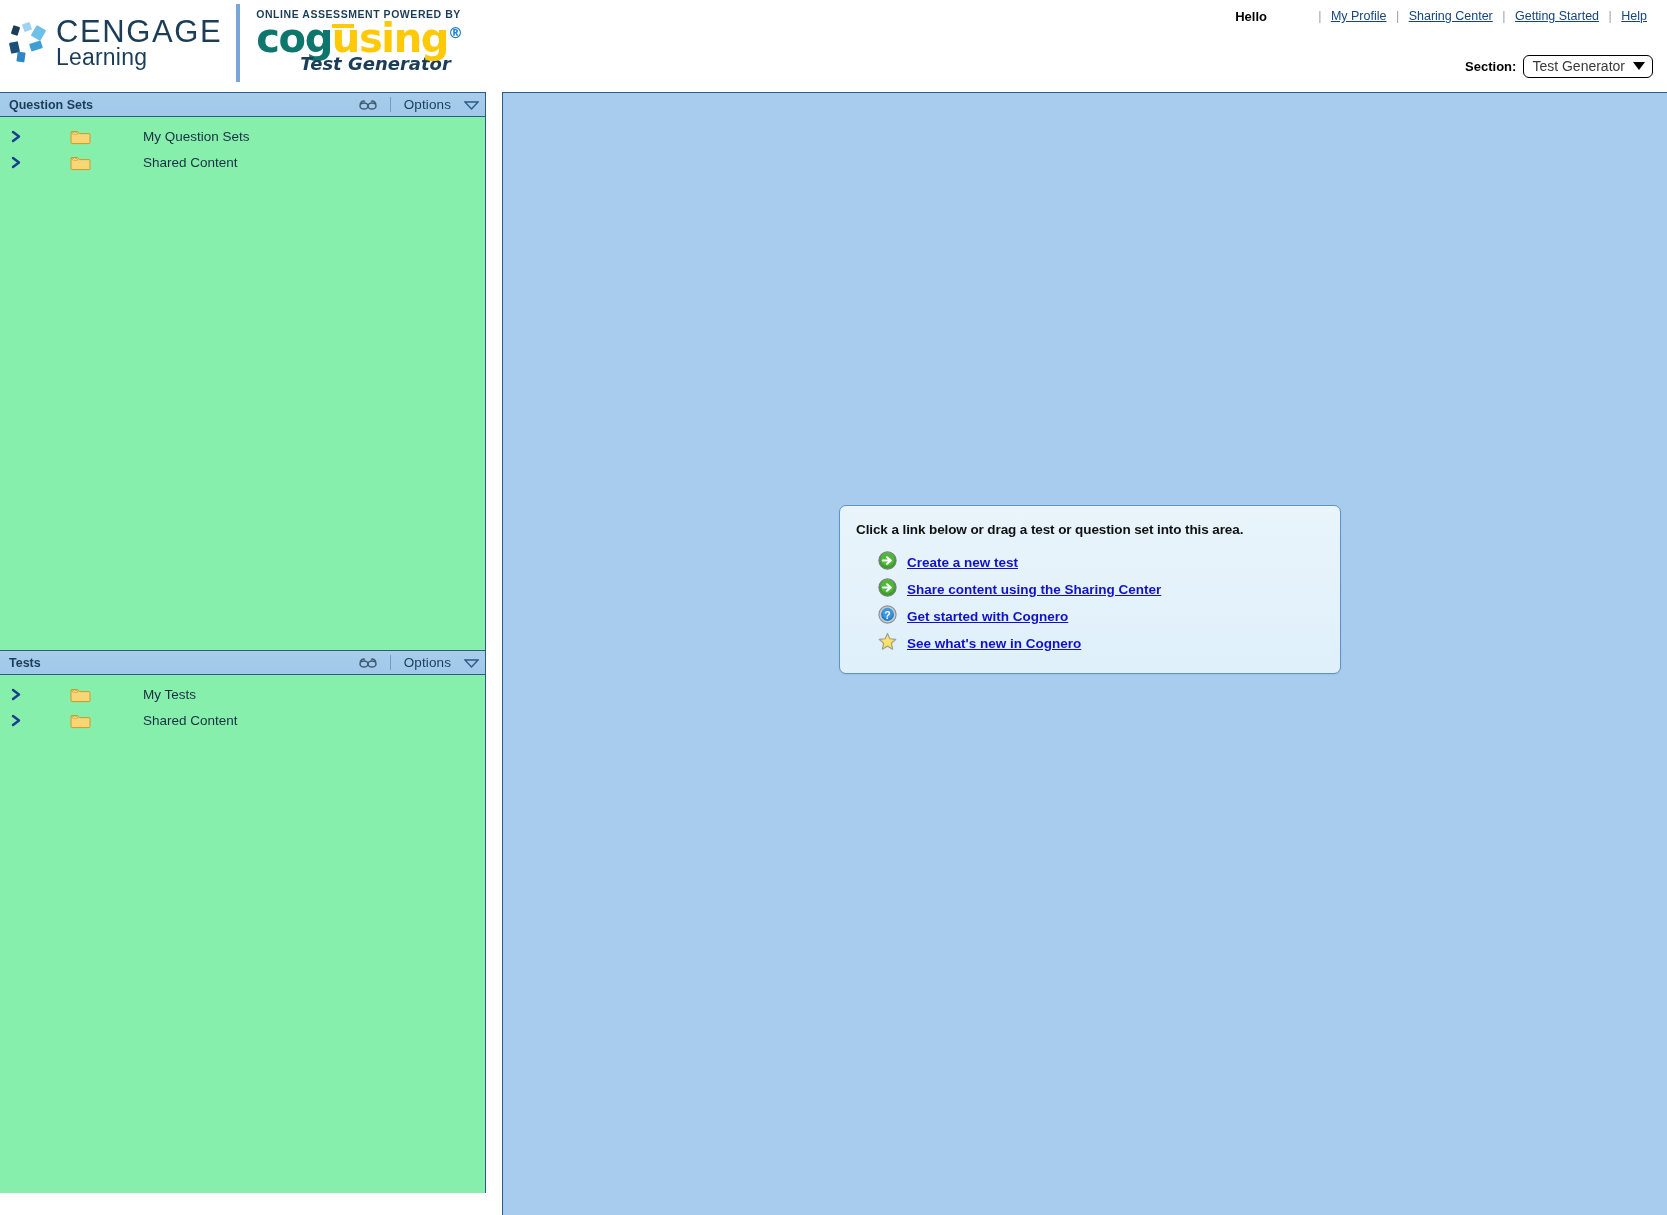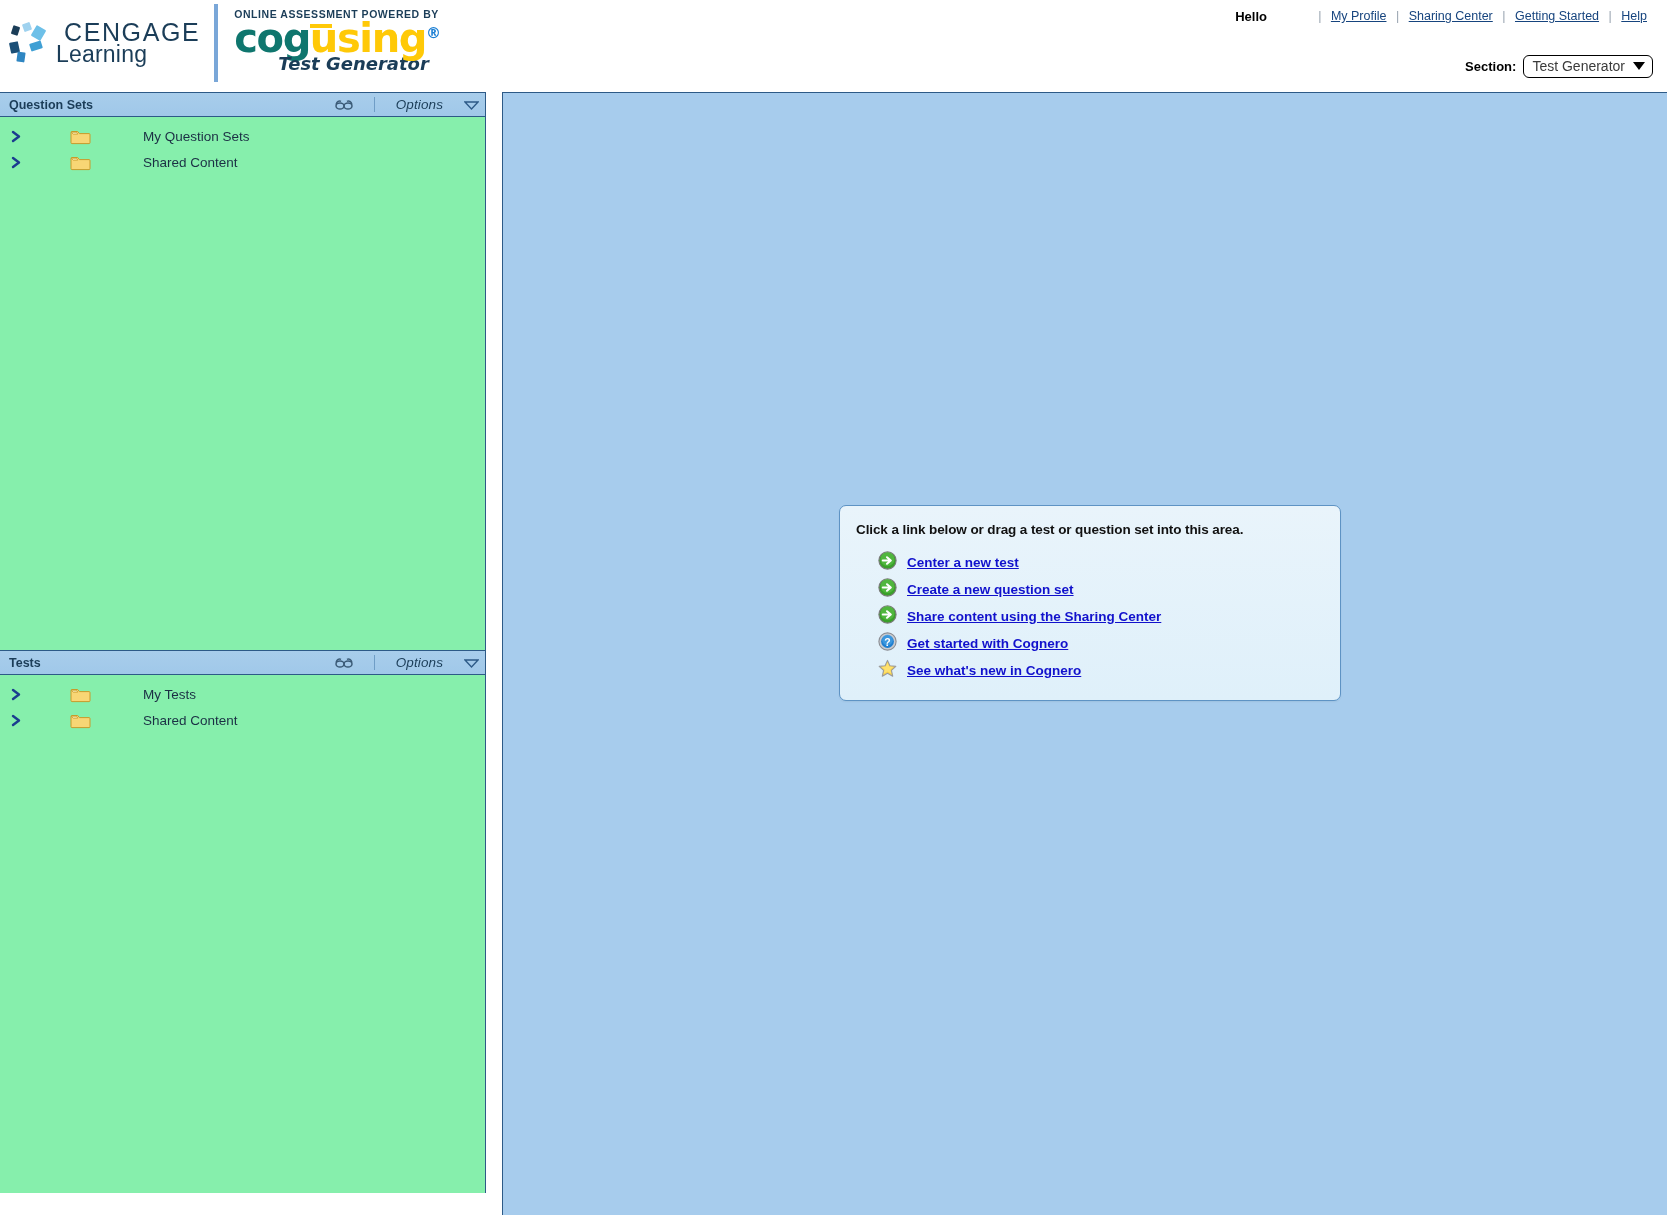--- a/index.html
+++ b/index.html
@@ -38,25 +38,24 @@
   .cengage-mark i {
     position: absolute;
     display: block;
     border-radius: 1px;
   }
   .cengage-wordmark {
     line-height: 1.02;
     color: #1b3d58;
   }
   .cengage-wordmark .w1 {
-    font-size: 25px;
+    font-size: 31px;
     letter-spacing: 1.6px;
     font-weight: 400;
     display: block;
-    margin-left: 8px;
   }
   .cengage-wordmark .w2 {
     font-size: 23px;
     letter-spacing: .2px;
     font-weight: 400;
     display: block;
     margin-top: -2px;
   }
   #brand-divider {
     width: 4px;
@@ -188,22 +187,21 @@
   }
   .panel-title {
     font-size: 12.5px;
     font-weight: bold;
     color: #1b3d58;
     flex: 1;
   }
   .panel-tools {
     display: flex;
     align-items: center;
-    gap: 21px;
-    font-style: italic;
+    gap: 13px;
   }
   .glasses-icon { display: block; }
   .tool-sep {
     width: 1px; height: 15px;
     background: #6f9dc6;
   }
   .options-label {
     font-size: 13.5px;
     color: #1b3d58;
     letter-spacing: .1px;
@@ -448,33 +446,23 @@
       <div id="start-box-title">Click a link below or drag a test or question set into this area.</div>
 
       <div class="start-link-row">
         <span class="ico">
           <svg width="19" height="19" viewBox="0 0 19 19">
             <circle cx="9.5" cy="9.5" r="8.6" fill="#3aa02a" stroke="#7a7a7a" stroke-width="1.1"></circle>
             <circle cx="9.5" cy="8" r="7" fill="#63c94e" opacity=".55"></circle>
             <path d="M4.8 9.5 H11 M9 6.3 L12.8 9.5 L9 12.7" fill="none" stroke="#ffffff" stroke-width="2.1" stroke-linecap="round" stroke-linejoin="round"></path>
           </svg>
         </span>
-        <a href="#">Center a new test</a>
-      </div>
-
-      <div class="start-link-row">
-        <span class="ico">
-          <svg width="19" height="19" viewBox="0 0 19 19">
-            <circle cx="9.5" cy="9.5" r="8.6" fill="#3aa02a" stroke="#7a7a7a" stroke-width="1.1"></circle>
-            <circle cx="9.5" cy="8" r="7" fill="#63c94e" opacity=".55"></circle>
-            <path d="M4.8 9.5 H11 M9 6.3 L12.8 9.5 L9 12.7" fill="none" stroke="#ffffff" stroke-width="2.1" stroke-linecap="round" stroke-linejoin="round"></path>
-          </svg>
-        </span>
-        <a href="#">Create a new question set</a>
-      </div>
+        <a href="#">Create a new test</a>
+      </div>
+
 
       <div class="start-link-row">
         <span class="ico">
           <svg width="19" height="19" viewBox="0 0 19 19">
             <circle cx="9.5" cy="9.5" r="8.6" fill="#3aa02a" stroke="#7a7a7a" stroke-width="1.1"></circle>
             <circle cx="9.5" cy="8" r="7" fill="#63c94e" opacity=".55"></circle>
             <path d="M4.8 9.5 H11 M9 6.3 L12.8 9.5 L9 12.7" fill="none" stroke="#ffffff" stroke-width="2.1" stroke-linecap="round" stroke-linejoin="round"></path>
           </svg>
         </span>
         <a href="#">Share content using the Sharing Center</a>

